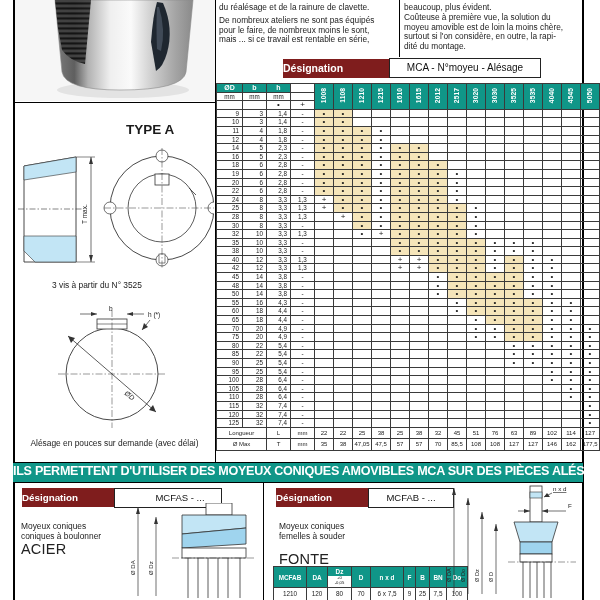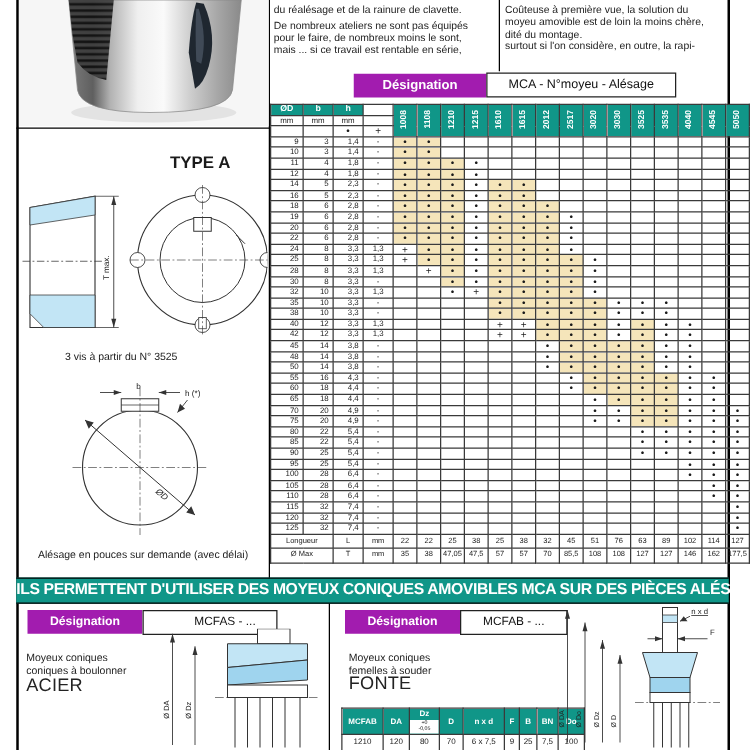--- a/index.html
+++ b/index.html
@@ -5,21 +5,21 @@
   html,body{margin:0;padding:0;background:#fff;}
   #page{position:relative;width:600px;height:600px;background:#fff;overflow:hidden;
         font-family:"Liberation Sans",sans-serif;color:#1b1b1b;}
   .vline,.hline{position:absolute;background:#000;}
   .abs{position:absolute;}
   
   .intro{font-size:8.3px;line-height:9.8px;color:#222;}
   .intro div{white-space:nowrap;}
   .gap{height:3px;}
   
-  .desig-teal{background:#a21caf;color:#fff;font-weight:bold;text-align:center;}
+  .desig-teal{background:#7f1d1d;color:#fff;font-weight:bold;text-align:left;}
   .desig-box{background:#fff;border:1.4px solid #222;color:#111;text-align:center;}
   
   #main-table{border-collapse:collapse;table-layout:fixed;font-size:6.3px;}
   #main-table td,#main-table th{border:1px solid #3a3a3a;padding:0;height:7.6px;
       line-height:7.6px;text-align:center;overflow:hidden;font-weight:normal;}
   #main-table .lh{background:#109688;color:#fff;font-weight:bold;font-size:7px;}
   #main-table .hub-col{background:#109688;color:#fff;vertical-align:middle;}
   #main-table .hub-col span{display:inline-block;writing-mode:vertical-rl;transform:rotate(180deg);
       font-size:6.8px;font-weight:bold;line-height:18px;}
   #main-table .num{text-align:right;padding-right:3px;}
@@ -81,30 +81,31 @@
   </svg>
 
   <div class="abs intro" id="intro-left" style="left:219px;top:3px;width:178px;">
       <div>du réalésage et de la rainure de clavette.</div>
       <div class="gap"></div>
       <div>De nombreux ateliers ne sont pas équipés</div>
       <div>pour le faire, de nombreux moins le sont,</div>
       <div>mais ... si ce travail est rentable en série,</div>
     </div>
   <div class="abs intro" id="intro-right" style="left:404px;top:3px;width:178px;">
+      <div>beaucoup, plus évident.</div>
       <div>Coûteuse à première vue, la solution du</div>
       <div>moyeu amovible est de loin la moins chère,</div>
+      <div>surtout si l'on considère, en outre, la rapi-</div>
       <div>dité du montage.</div>
-      <div>surtout si l'on considère, en outre, la rapi-</div>
     </div>
 
   <div class="abs desig-teal" style="left:283px;top:59px;width:106px;height:19px;font-size:10.5px;line-height:19px;">Désignation</div>
   <div class="abs desig-box" style="left:389px;top:58px;width:150px;height:18px;font-size:10px;line-height:18px;">MCA - N°moyeu - Alésage</div>
 
-  <div class="abs" style="left:136px;top:122px;font-size:13.5px;font-weight:bold;">TYPE A</div>
+  <div class="abs" style="left:126px;top:122px;font-size:13.5px;font-weight:bold;">TYPE A</div>
 
   <svg class="abs" style="left:16px;top:136px;" width="198" height="146" viewBox="0 0 198 146">
     <polygon points="8,30 60,21 60,126 8,126" fill="#fff" stroke="#333" stroke-width="0.9"></polygon>
     <polygon points="8,30 60,21 60,36 8,44" fill="#c2e5f5" stroke="#333" stroke-width="0.6"></polygon>
     <polygon points="8,100 60,100 60,126 19,126 8,115" fill="#c2e5f5" stroke="#333" stroke-width="0.6"></polygon>
     <line x1="2" y1="73" x2="66" y2="73" stroke="#333" stroke-width="0.6" stroke-dasharray="6 2 1.5 2"></line>
     <line x1="60" y1="21" x2="79" y2="21" stroke="#333" stroke-width="0.6"></line>
     <line x1="60" y1="126" x2="79" y2="126" stroke="#333" stroke-width="0.6"></line>
     <line x1="75" y1="21" x2="75" y2="126" stroke="#333" stroke-width="0.7"></line>
     <polygon points="75,21 73,28 77,28" fill="#333"></polygon>
@@ -1054,21 +1055,21 @@
       <line x1="100" y1="55" x2="100" y2="95"></line>
         <line x1="112" y1="55" x2="112" y2="95"></line>
     </g>
   </svg>
 
   <div class="abs desig-teal" style="left:276px;top:488px;width:92px;height:19px;font-size:9.8px;line-height:19px;">Désignation</div>
   <div class="abs desig-box" style="left:368px;top:487.5px;width:84px;height:18px;font-size:9.5px;line-height:18px;">MCFAB - ...</div>
   <div class="abs panel-text" style="left:279px;top:522px;">
     <div>Moyeux coniques</div>
     <div>femelles à souder</div>
-    <div class="material" style="margin-top:1px;">FONTE</div>
+    <div class="material" style="margin-top:13px;">FONTE</div>
   </div>
   <table id="mini-table" class="abs" style="left:273px;top:566px;">
       <colgroup>
         <col style="width: 33px;">
         <col style="width: 21px;">
         <col style="width: 24px;">
         <col style="width: 19px;">
         <col style="width: 33px;">
         <col style="width: 12px;">
         <col style="width: 14px;">

